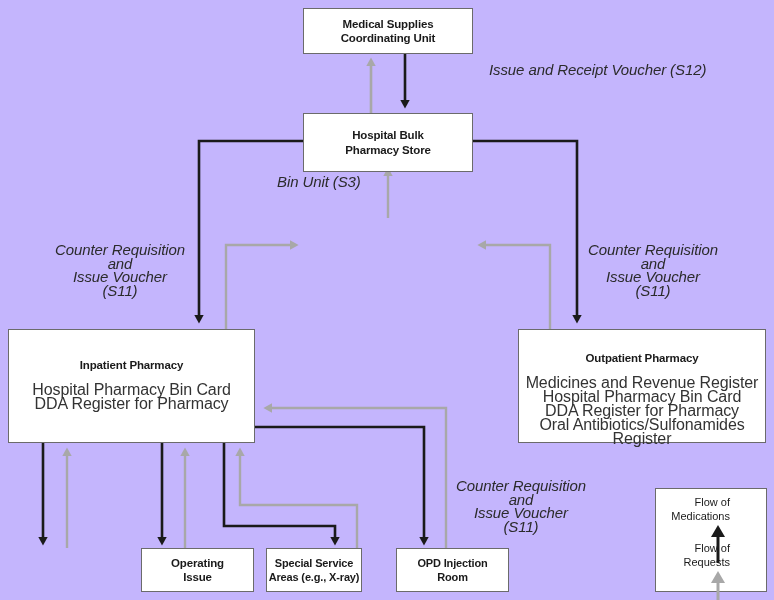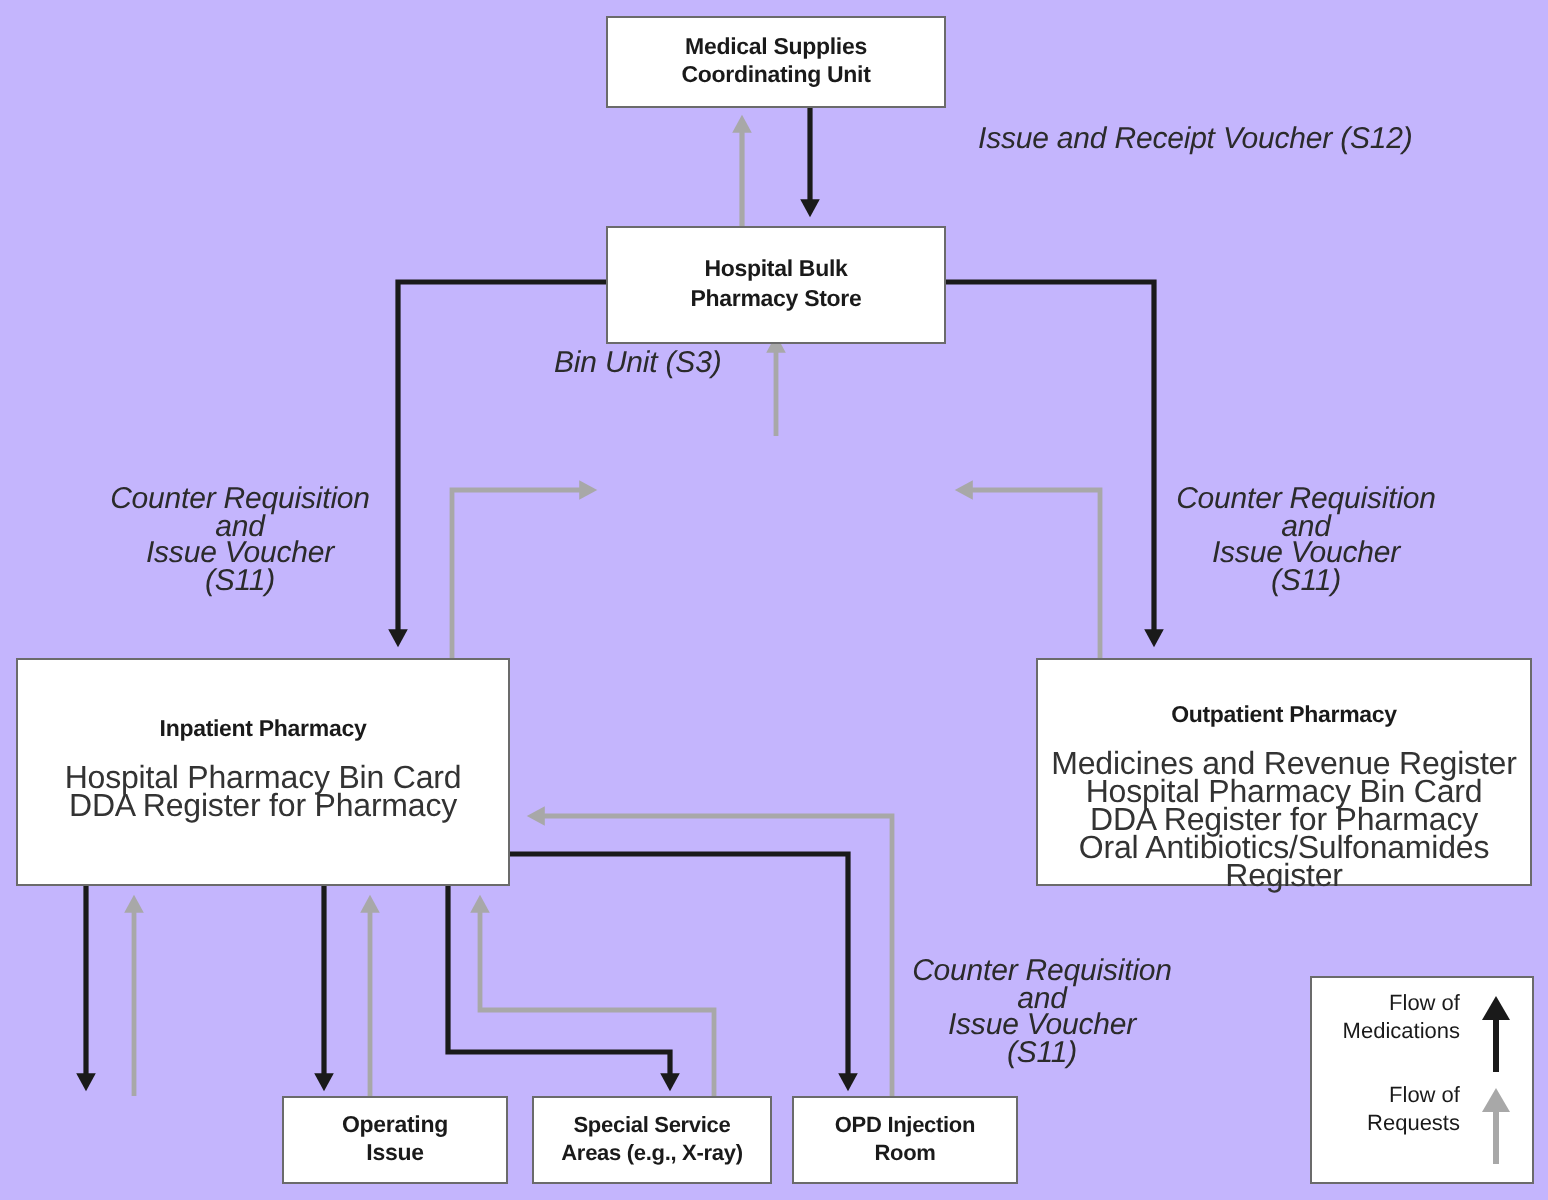--- a/index.html
+++ b/index.html
@@ -66,21 +66,22 @@
   }
   .legend-box {
     position: absolute;
     box-sizing: border-box;
     border: 1.3px solid #6b6b6b;
     background: #ffffff;
   }
   .legend-row {
     position: absolute;
     display: flex;
-    align-items: flex-start;
+    align-items: flex-end;
+    flex-direction: column;
   }
   .legend-text {
     font-size: 11px;
     line-height: 13.5px;
     text-align: right;
     color: #1a1a1a;
     white-space: pre-line;
     width: 70px;
   }
   .legend-arrow {
@@ -163,21 +164,21 @@
 DDA Register for Pharmacy
 Oral Antibiotics/Sulfonamides Register</div>
   </div>
 
 
   <div class="node-box" style="left:141px; top:548px; width:113px; height:44px;">
     <div class="node-title" style="white-space:pre-line;">Operating
 Issue</div>
   </div>
 
-  <div class="node-box" style="left:266px; top:548px; width:120px; height:44px;">
+  <div class="node-box" style="left:266px; top:548px; width:96px; height:44px;">
     <div class="node-title small" style="white-space:pre-line;">Special Service
 Areas (e.g., X-ray)</div>
   </div>
 
   <div class="node-box" style="left:396px; top:548px; width:113px; height:44px;">
     <div class="node-title small" style="white-space:pre-line;">OPD Injection
 Room</div>
   </div>
 
   <div class="edge-label" style="left:489px; top:63px;">Issue and Receipt Voucher (S12)</div>

